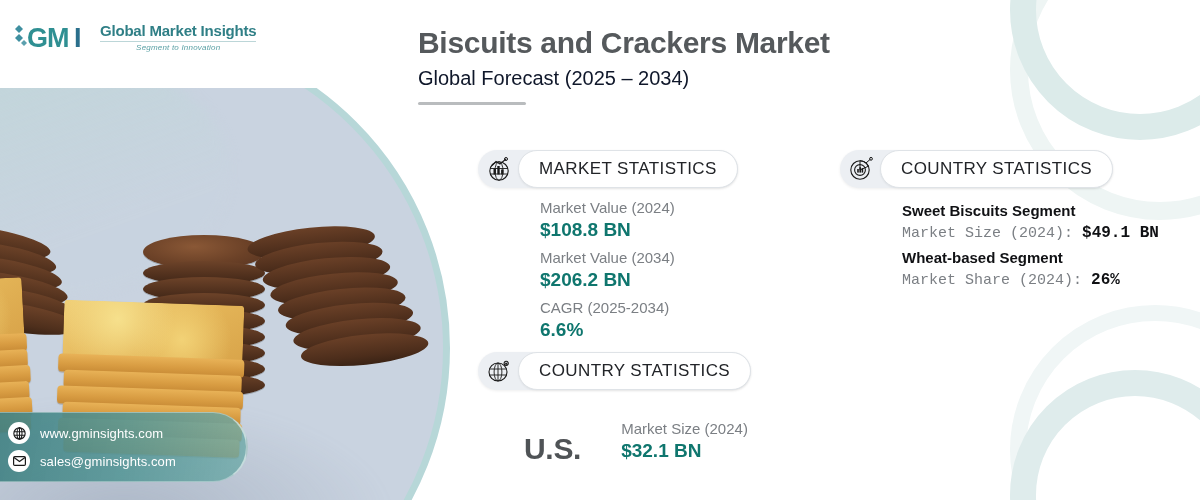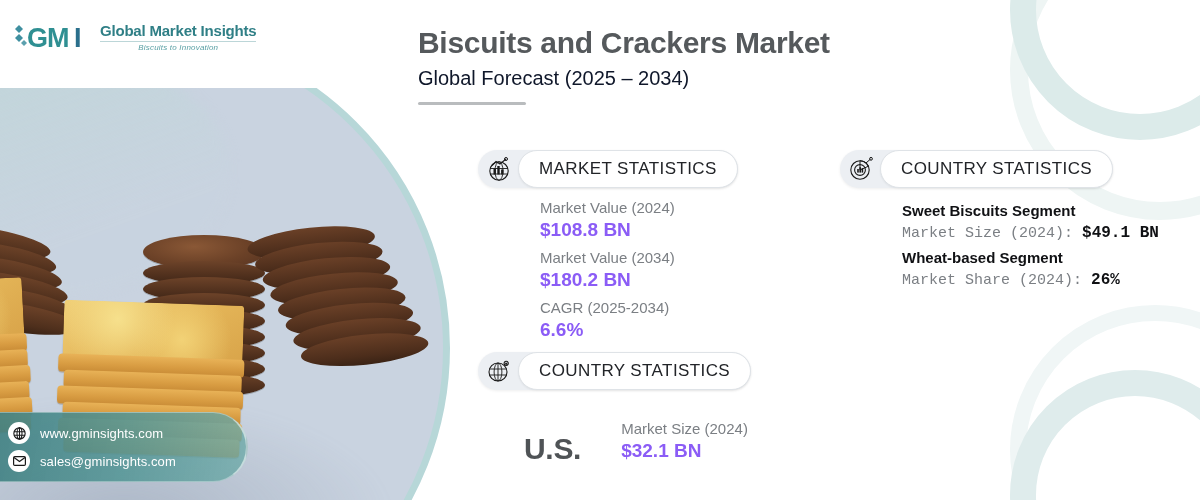--- a/index.html
+++ b/index.html
@@ -263,21 +263,21 @@
   .stat-list { margin-top: 10px; padding-left: 62px; }
   .stat-label {
     font-size: 15px;
     color: #7b7f84;
     line-height: 1.35;
     white-space: nowrap;
   }
   .stat-value {
     font-size: 19px;
     font-weight: 700;
-    color: #8b5cf6;
+    color: #0f766e;
     line-height: 1.3;
     margin-bottom: 5px;
     white-space: nowrap;
   }
 
   .seg-list { margin-top: 12px; padding-left: 62px; }
   .seg-head {
     font-size: 15px;
     font-weight: 700;
     color: #101114;
@@ -413,21 +413,21 @@
           <path d="M9 23 L12 20 L15 23 L12 26 Z" opacity="0.85"></path>
         </g>
         <text x="15" y="27" font-family="Liberation Sans, sans-serif" font-size="27" font-weight="700" fill="#2f8f92">G</text>
         <text x="35" y="27" font-family="Liberation Sans, sans-serif" font-size="27" font-weight="700" fill="#2f8f92">M</text>
         <text x="62" y="27" font-family="Liberation Sans, sans-serif" font-size="27" font-weight="700" fill="#2a6f8c">I</text>
       </svg>
     </span>
     <span class="logo-words">
       <span class="logo-name">Global Market Insights</span>
       <span class="logo-rule"></span>
-      <span class="logo-tag">Biscuits to Innovation</span>
+      <span class="logo-tag">Segment to Innovation</span>
     </span>
   </div>
 
   <div class="title-block">
     <div class="title">Biscuits and Crackers Market</div>
     <div class="subtitle">Global Forecast (2025 – 2034)</div>
     <div class="title-rule"></div>
   </div>
 
   <div class="block block-market">
@@ -443,21 +443,21 @@
           <path d="M6 9.5 L10 5.5 L14 8 L20 3" fill="none" stroke="#1a1a1a" stroke-width="1.1"></path>
           <circle cx="20" cy="3" r="1.5" fill="none" stroke="#1a1a1a" stroke-width="1"></circle>
         </svg>
       </span>
       <span class="badge-pill">MARKET STATISTICS</span>
     </div>
     <div class="stat-list">
       <div class="stat-label">Market Value (2024)</div>
       <div class="stat-value">$108.8 BN</div>
       <div class="stat-label">Market Value (2034)</div>
-      <div class="stat-value">$180.2 BN</div>
+      <div class="stat-value">$206.2 BN</div>
       <div class="stat-label">CAGR (2025-2034)</div>
       <div class="stat-value">6.6%</div>
     </div>
   </div>
 
   <div class="block block-segment">
     <div class="badge">
       <span class="badge-ico">
         <svg width="26" height="26" viewBox="0 0 26 26">
           <circle cx="12" cy="14" r="9.2" fill="none" stroke="#1a1a1a" stroke-width="1.1"></circle>

